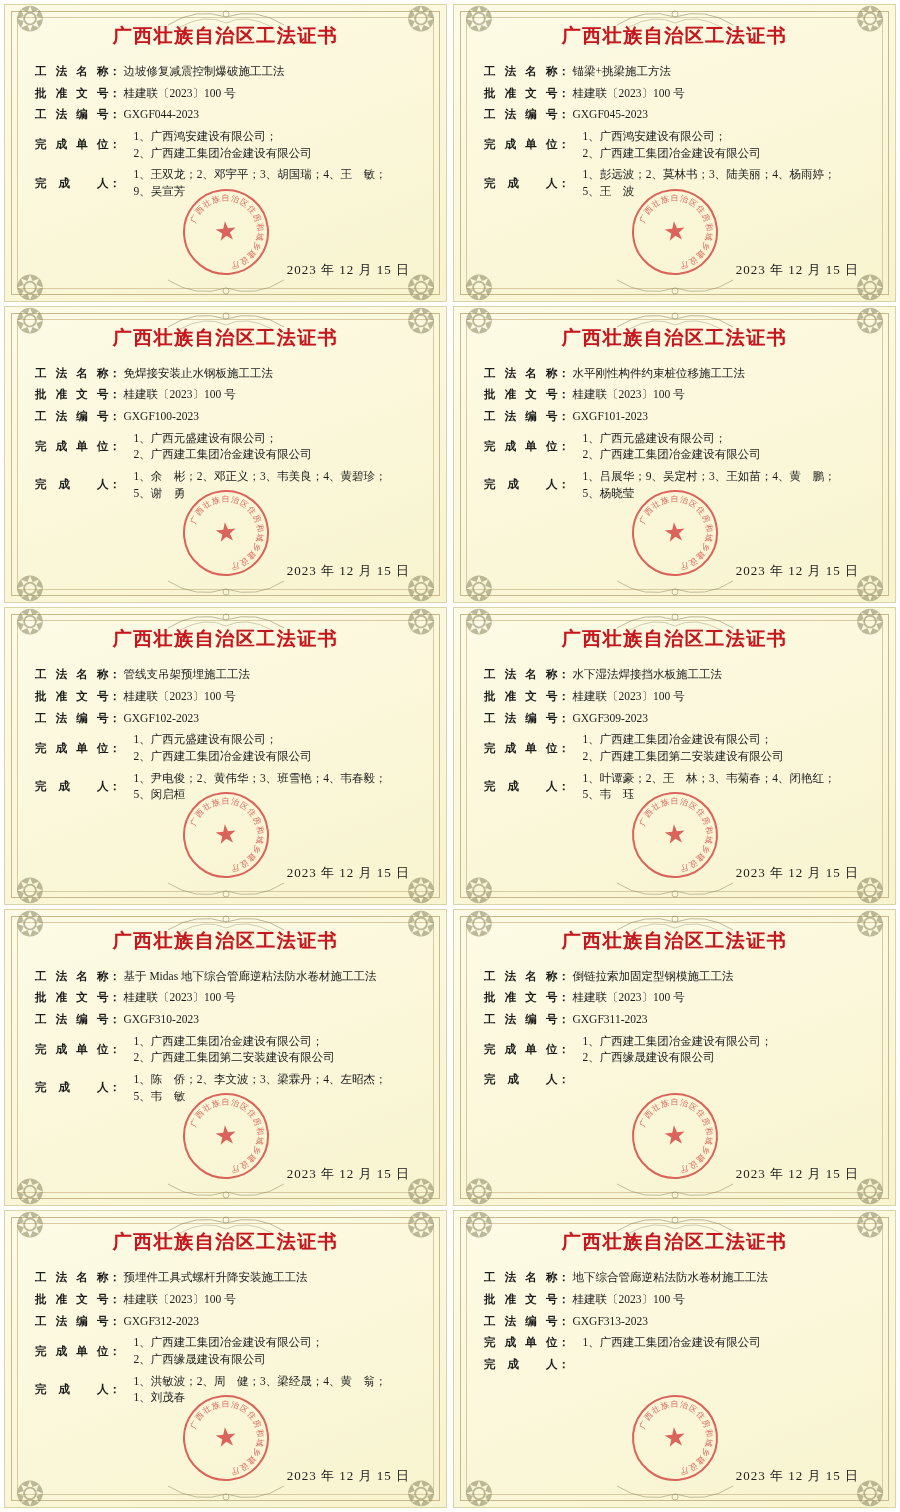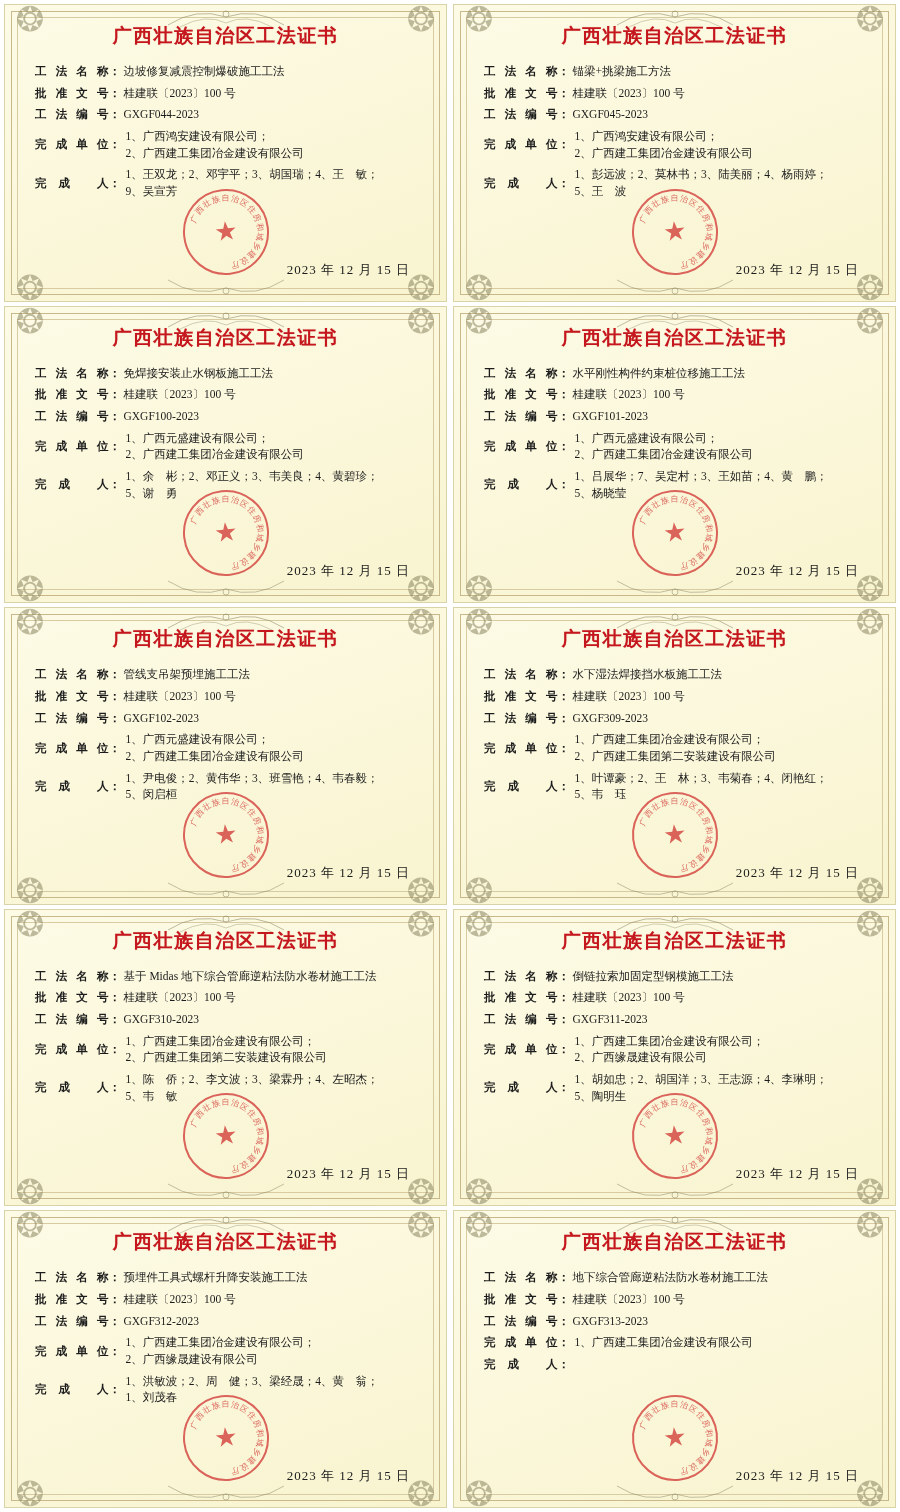--- a/index.html
+++ b/index.html
@@ -78,21 +78,21 @@
     font-weight: bold;
     white-space: nowrap;
     min-width: 74px;
     text-align: justify;
     text-align-last: justify;
     letter-spacing: .5px;
     flex: 0 0 auto;
   }
   .colon { font-weight: bold; margin-right: 3px; }
   .val { flex: 1 1 auto; }
-  .val .line { display: block; }
+  .val .line { display: block; margin-left: 8px; }
   .units .line, .persons .line { padding-left: 2px; }
   .date {
     position: absolute;
     right: 36px; bottom: 22px;
     font-size: 13px;
     color: #1c1c1c;
     letter-spacing: 1px;
   }
   .seal {
     position: absolute;
@@ -392,21 +392,21 @@
             <span class="colon">：</span>
             <span class="val units v-units">
               <span class="line">1、广西元盛建设有限公司；</span>
               <span class="line">2、广西建工集团冶金建设有限公司</span>
             </span>
         </div>
         <div class="row">
           <span class="lbl">完成 人</span>
             <span class="colon">：</span>
             <span class="val persons v-persons">
-              <span class="line">1、吕展华；7、吴定村；3、王如苗；4、黄　鹏；</span>
+              <span class="line">1、吕展华；9、吴定村；3、王如苗；4、黄　鹏；</span>
               <span class="line">5、杨晓莹</span>
             </span>
         </div>
       </div>
 
       <div class="seal">
         <div class="ring-text">
           <svg viewBox="0 0 86 86">
             <defs>
               <path id="sealcircle-3" d="M 10,43 A 33,33 0 1 1 76,43 A 33,33 0 1 1 10,43"></path>
@@ -691,24 +691,20 @@
           <span class="lbl">完成单位</span>
             <span class="colon">：</span>
             <span class="val units v-units">
               <span class="line">1、广西建工集团冶金建设有限公司；</span>
               <span class="line">2、广西缘晟建设有限公司</span>
             </span>
         </div>
         <div class="row">
           <span class="lbl">完成 人</span>
             <span class="colon">：</span>
-            <span class="val persons v-persons">
-              <span class="line">1、胡如忠；2、胡国洋；3、王志源；4、李琳明；</span>
-              <span class="line">5、陶明生</span>
-            </span>
         </div>
       </div>
 
       <div class="seal">
         <div class="ring-text">
           <svg viewBox="0 0 86 86">
             <defs>
               <path id="sealcircle-7" d="M 10,43 A 33,33 0 1 1 76,43 A 33,33 0 1 1 10,43"></path>
             </defs>
             <text><textPath href="#sealcircle-7" startOffset="6%" class="seal-txt">广西壮族自治区住房和城乡建设厅</textPath></text>

